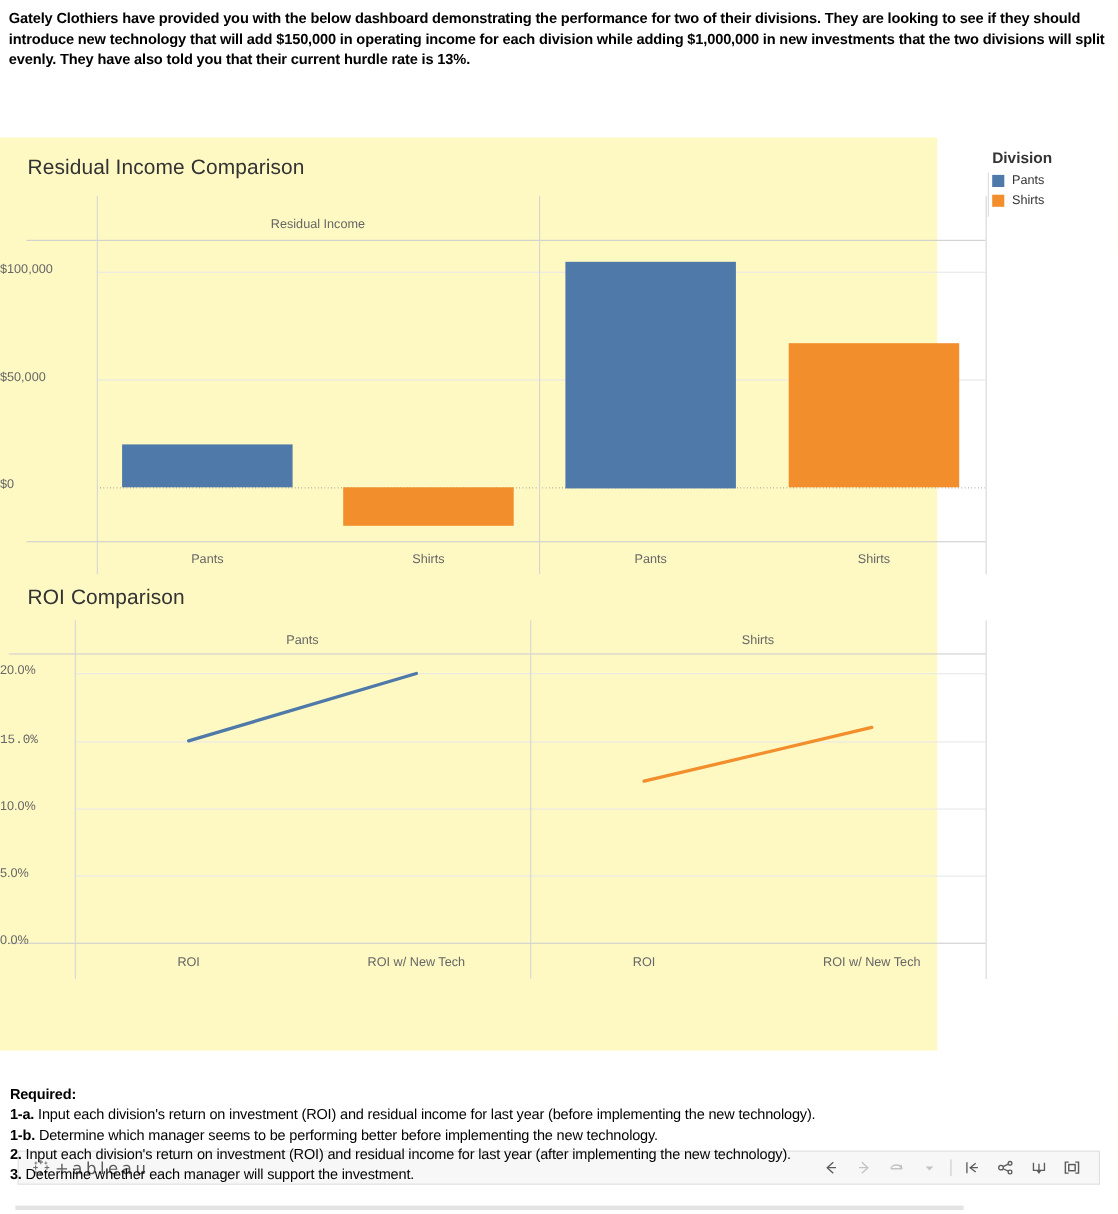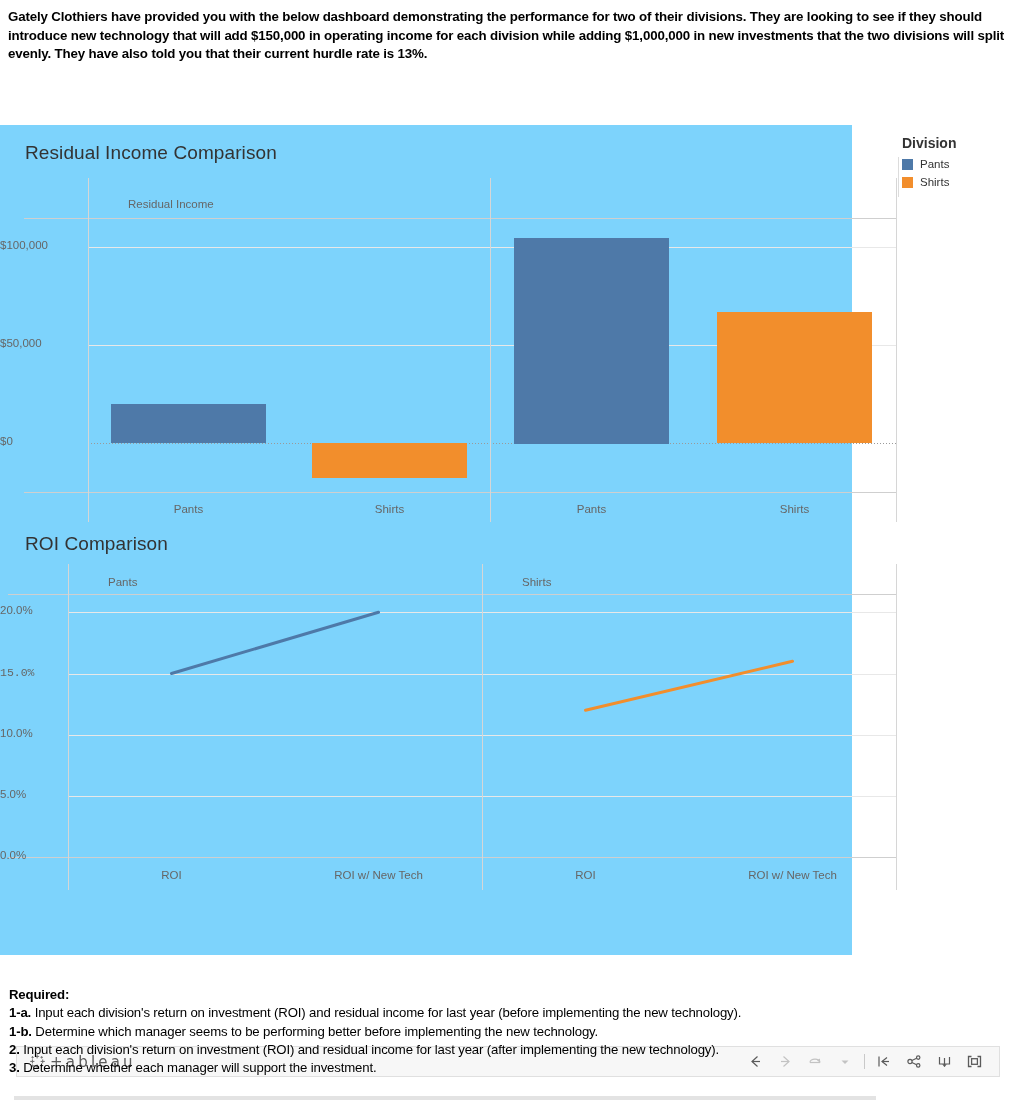--- a/index.html
+++ b/index.html
@@ -19,42 +19,42 @@
     color: #000;
     font-weight: 600;
     letter-spacing: -0.15px;
   }
 
   
   .dashboard {
     position: absolute;
     left: 0; top: 125px;
     width: 852px; height: 830px;
-    background: #7dd3fc;
+    background: #fef9c3;
   }
 
   
   .ws-title {
     font-size: 19px;
     color: #333333;
     font-weight: 400;
     letter-spacing: 0.1px;
   }
   #ri-title { position: absolute; left: 25px; top: 17px; }
   #roi-title { position: absolute; left: 25px; top: 408px; }
 
   .viz { position: absolute; }
 
   
   .col-header {
     position: absolute;
     font-size: 11.5px;
     color: #666666;
+    text-align: center;
     white-space: nowrap;
-    margin-left: 40px;
   }
   .tick-label {
     position: absolute;
     font-size: 11.5px;
     color: #666666;
     text-align: left;
     white-space: nowrap;
   }
   .axis-label {
     position: absolute;

